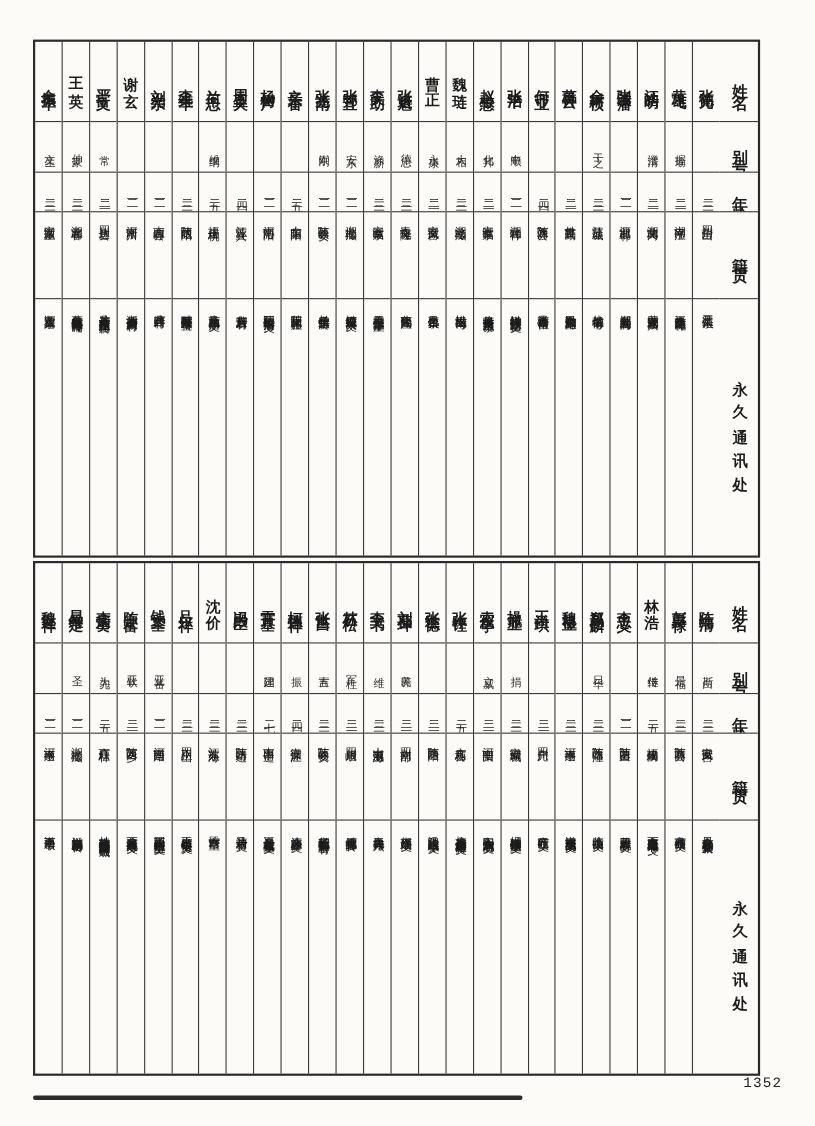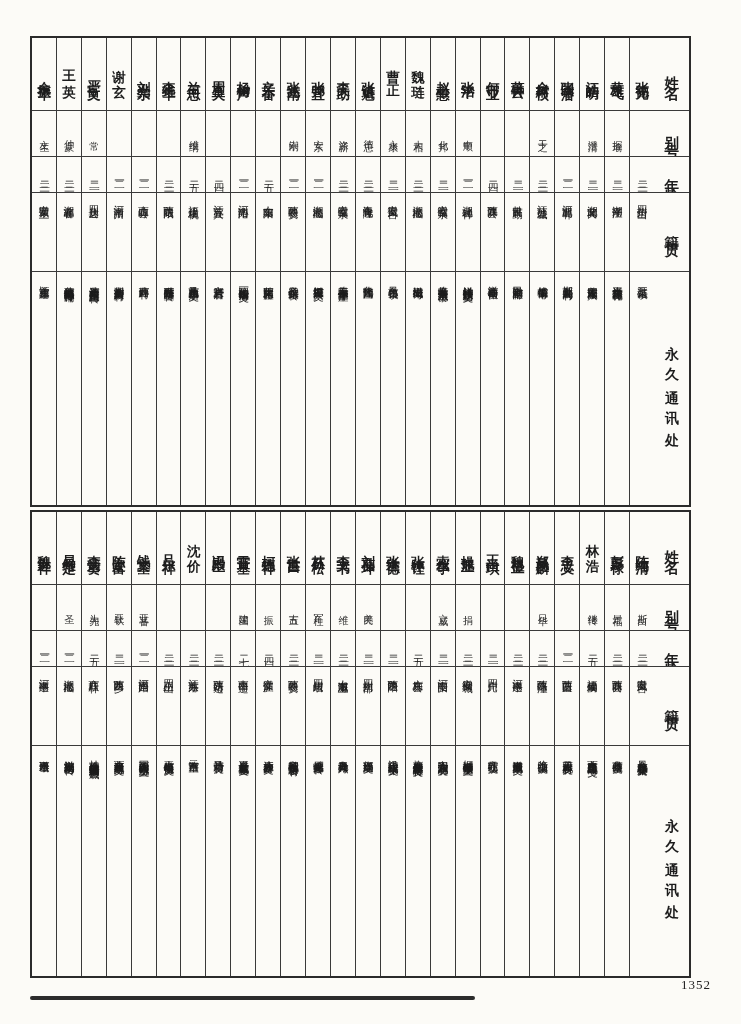--- a/index.html
+++ b/index.html
@@ -45,21 +45,21 @@
   .t-alias{font-size:10px;letter-spacing:2px;color:#2a2a2a;}
   .t-age{font-size:10.5px;letter-spacing:2px;}
   .t-native{font-size:10.5px;letter-spacing:1px;line-height:1.05;}
   .t-addr{font-size:10.5px;letter-spacing:0.5px;line-height:1.12;}
   .header-col .cell{align-items:center;padding-top:0;}
   .t-h2{font-size:14.5px;font-weight:700;letter-spacing:9px;}
   .t-h5{font-size:14px;font-weight:700;letter-spacing:22px;}
   .page-number{
     position:absolute;top:977px;right:30px;
     font-size:13px;letter-spacing:1px;color:#222;
-    font-family:Liberation Serif, serif;
+    font-family:Liberation Mono, monospace;
   }
   .scan-bar{
     position:absolute;top:996px;left:30px;width:445px;height:4px;
     background:#151515;border-radius:2px;opacity:.9;
   }
 </style>
 </head>
 <body>
 
 <div class="sheet">

